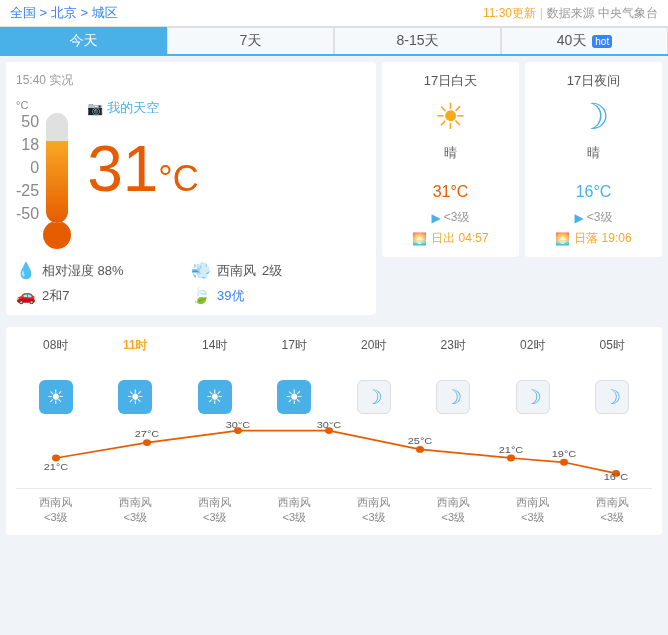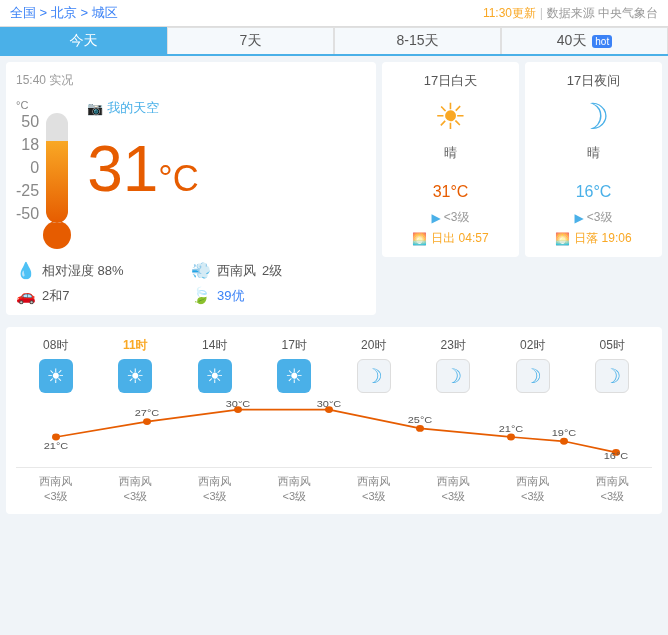--- a/index.html
+++ b/index.html
@@ -186,21 +186,21 @@
     }
     .hourly-row {
       display: flex;
       justify-content: space-between;
     }
     .hourly-item {
       flex: 1;
       text-align: center;
       font-size: 12px;
     }
-    .hourly-time { color: #555; margin-bottom: 1px; }
+    .hourly-time { color: #555; margin-bottom: 22px; }
     .hourly-time.highlight { color: #f9a825; font-weight: bold; }
 
     
     .temp-chart-wrap {
       position: relative;
       height: 60px;
       margin: 8px 0 4px 0;
     }
     .temp-chart-svg {
       width: 100%;

